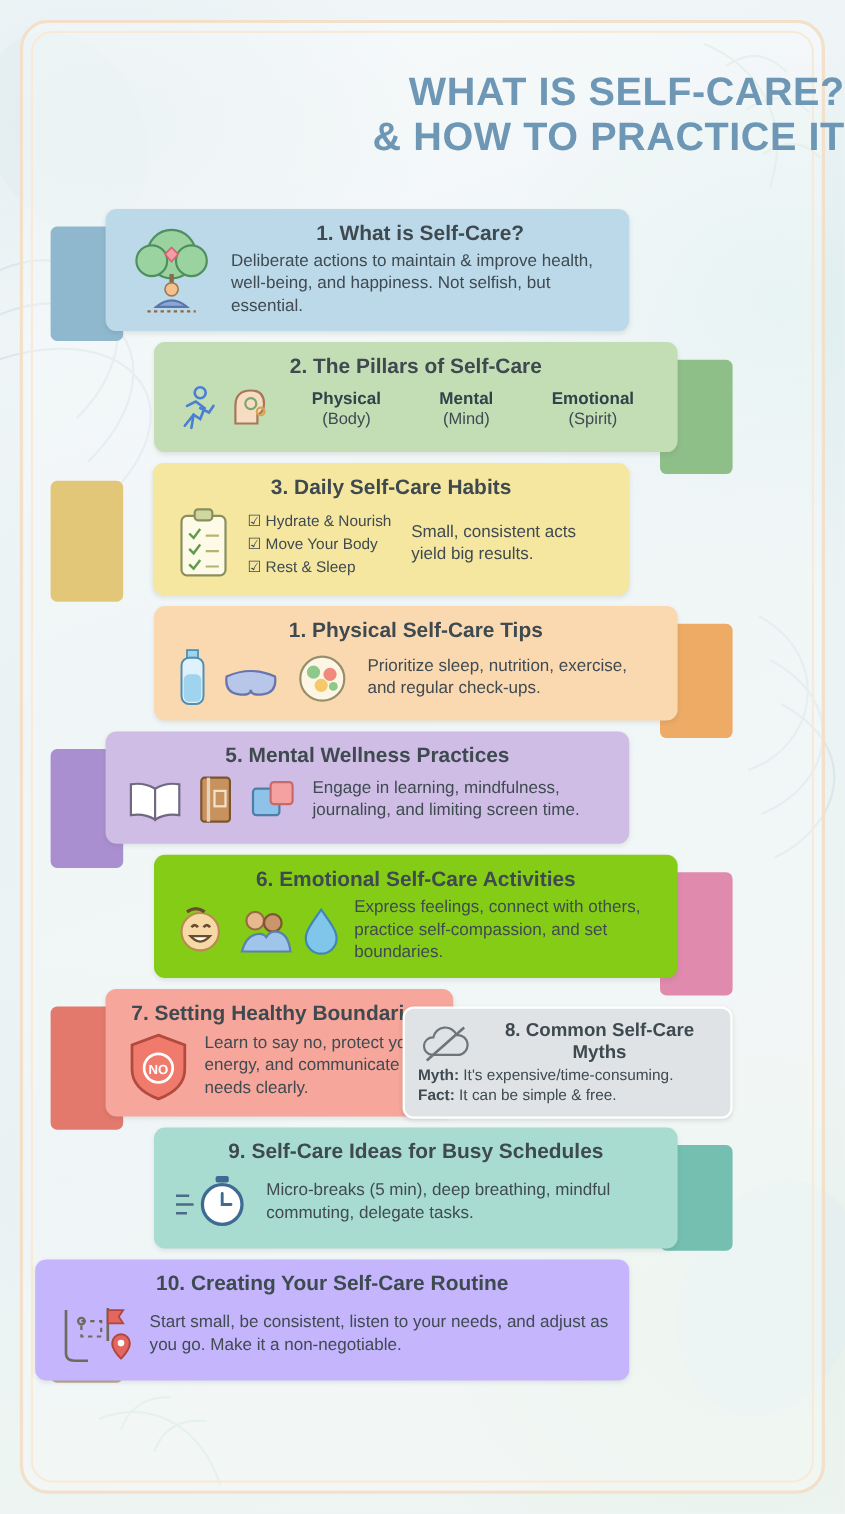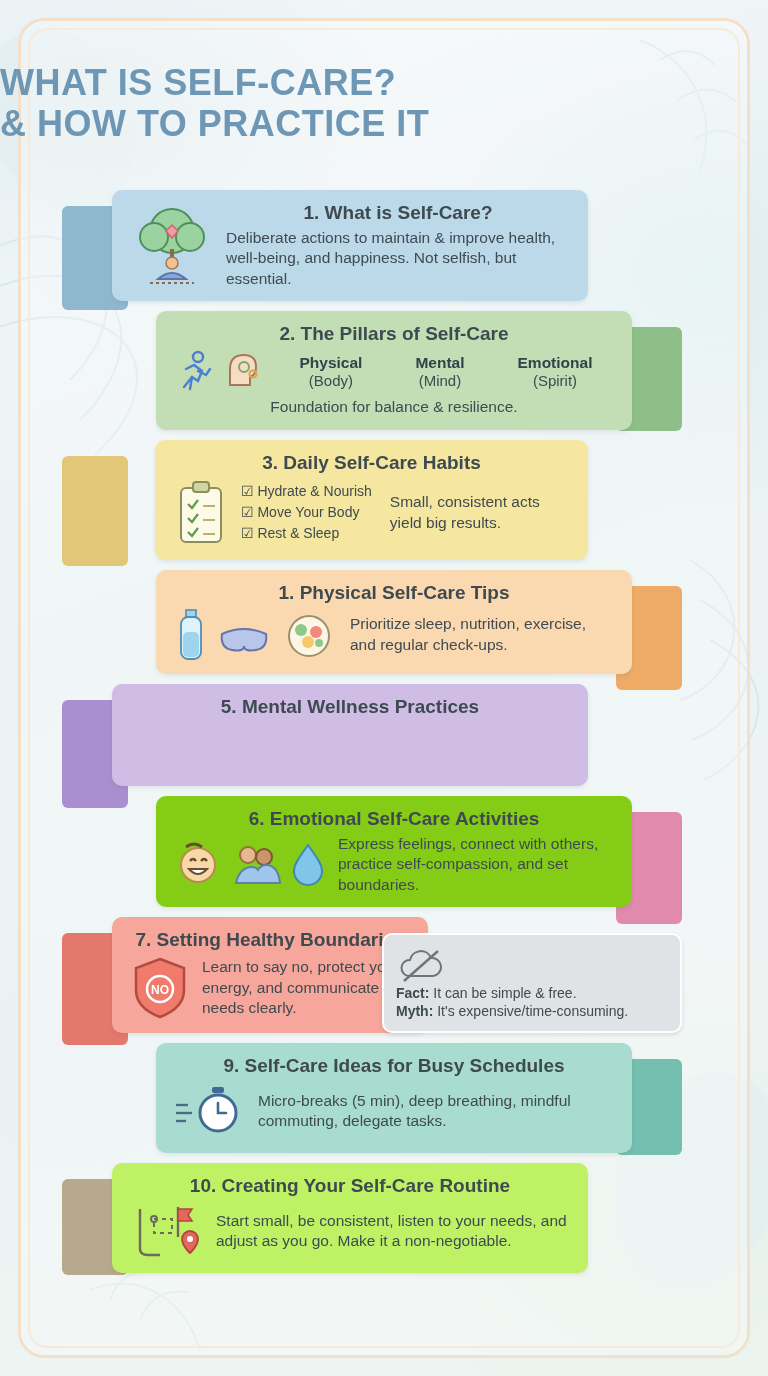--- a/index.html
+++ b/index.html
@@ -22,26 +22,26 @@
   .frame-outer{
     position:absolute;left:18px;top:18px;right:18px;bottom:18px;
     border:3px solid #f3e0cb;border-radius:26px;
     background:rgba(255,255,255,0.30);
   }
   .frame-inner{
     position:absolute;left:28px;top:28px;right:28px;bottom:28px;
     border:2px solid #f8ead9;border-radius:20px;
   }
   .title{
-    position:absolute;left:0;right:0;top:62px;text-align:left;
+    position:absolute;left:0;right:0;top:62px;text-align:right;
     color:#6d97b5;font-weight:bold;font-size:36px;line-height:1.14;
     letter-spacing:0.5px;
   }
   .title .l2{display:block;}
-  .ribbons{position:absolute;left:16px;top:190px;width:712px;}
+  .ribbons{position:absolute;left:0;top:190px;width:712px;}
   .ribbon{position:relative;}
   .tail{
     position:absolute;top:16px;width:66px;height:100%;
     border-radius:6px;
     z-index:0;
   }
   .tail.left{left:46px;}
   .tail.right{right:46px;}
   .panel{
     position:relative;z-index:2;
@@ -166,21 +166,20 @@
               <b>Mental</b>
               <span>(Mind)</span>
             </div>
             <div>
               <b>Emotional</b>
               <span>(Spirit)</span>
             </div>
           </div>
         </div>
       </div>
-      <div class="body tc" style="margin-top:4px;">Foundation for balance &amp; resilience.</div>
     </div>
   </div>
 
   <div class="ribbon" style="margin-bottom:10px;padding-left:43px;">
     <div class="tail left" style="background:#e3c778;height:110px;"></div>
     <div class="panel p-left" style="background:#f6e7a0;min-height:106px;">
       <div class="h">3. Daily Self-Care Habits</div>
       <div class="row">
         <div class="icons">
           <svg class="ic" width="56" height="70" viewBox="0 0 56 70">
@@ -236,20 +235,38 @@
         </div>
         <div class="body">Prioritize sleep, nutrition, exercise, and regular check-ups.</div>
       </div>
     </div>
   </div>
 
   <div class="ribbon" style="margin-bottom:10px;">
     <div class="tail left" style="background:#a98fd0;height:108px;"></div>
     <div class="panel p-left" style="background:#cfbde6;min-height:102px;">
       <div class="h">5. Mental Wellness Practices</div>
+      <div class="row">
+        <div class="icons">
+          <svg class="ic" width="54" height="44" viewBox="0 0 54 44">
+            <path d="M27 10 q-10 -6 -22 -4 v28 q12 -2 22 4z" fill="#fff" stroke="#6f6a82" stroke-width="2"></path>
+            <path d="M27 10 q10 -6 22 -4 v28 q-12 -2 -22 4z" fill="#fff" stroke="#6f6a82" stroke-width="2"></path>
+          </svg>
+          <svg class="ic" width="40" height="48" viewBox="0 0 40 48">
+            <rect x="7" y="4" width="26" height="40" rx="3" fill="#c8925f" stroke="#7b5531" stroke-width="2"></rect>
+            <rect x="12" y="4" width="3" height="40" fill="#e7d2b8"></rect>
+            <rect x="19" y="16" width="10" height="14" fill="none" stroke="#f2e3cf" stroke-width="2"></rect>
+          </svg>
+          <svg class="ic" width="48" height="48" viewBox="0 0 48 48">
+            <rect x="6" y="14" width="24" height="24" rx="3" fill="#8fc2e8" stroke="#4b7fa8" stroke-width="2"></rect>
+            <rect x="22" y="8" width="20" height="20" rx="3" fill="#f6a1a1" stroke="#c96a6a" stroke-width="2"></rect>
+          </svg>
+        </div>
+        <div class="body">Engage in learning, mindfulness, journaling, and limiting screen time.</div>
+      </div>
     </div>
   </div>
 
   <div class="ribbon" style="margin-bottom:10px;">
     <div class="tail right" style="background:#e08aae;height:112px;"></div>
     <div class="panel p-right" style="background:#84cc16;min-height:106px;">
       <div class="h">6. Emotional Self-Care Activities</div>
       <div class="row">
         <div class="icons">
           <svg class="ic" width="48" height="50" viewBox="0 0 48 50">
@@ -289,26 +306,29 @@
       </div>
     </div>
     <div class="myth">
       <div class="row" style="gap:8px;">
         <div class="icons">
           <svg class="ic" width="50" height="40" viewBox="0 0 50 40">
             <path d="M13 31 a8 8 0 0 1 1 -16 a11 11 0 0 1 21 -2 a8 8 0 0 1 2 18z" fill="none" stroke="#6d747a" stroke-width="2"></path>
             <path d="M8 36 L42 6" stroke="#6d747a" stroke-width="2.4"></path>
           </svg>
         </div>
+        <div style="flex:1;">
+          <div class="h" style="text-align:center;margin-bottom:2px;">8. Common Self-Care Myths</div>
+        </div>
+      </div>
+      <div class="body">
+        <b>Myth:</b><span> It's expensive/time-consuming.</span>
       </div>
       <div class="body">
         <b>Fact:</b><span> It can be simple &amp; free.</span>
-      </div>
-      <div class="body">
-        <b>Myth:</b><span> It's expensive/time-consuming.</span>
       </div>
     </div>
   </div>
 
   <div class="ribbon" style="margin-bottom:10px;">
     <div class="tail right" style="background:#74bfb0;height:96px;"></div>
     <div class="panel p-right" style="background:#a9dcd0;min-height:90px;">
       <div class="h">9. Self-Care Ideas for Busy Schedules</div>
       <div class="row">
         <div class="icons">
@@ -323,21 +343,21 @@
             <path d="M44 22 v10 h8" stroke="#3f6a93" stroke-width="2.6" fill="none" stroke-linecap="round"></path>
           </svg>
         </div>
         <div class="body">Micro-breaks (5 min), deep breathing, mindful commuting, delegate tasks.</div>
       </div>
     </div>
   </div>
 
   <div class="ribbon">
     <div class="tail left" style="background:#b8a98e;height:96px;"></div>
-    <div class="panel p-left" style="background:#bef264;min-height:90px;">
+    <div class="panel p-left" style="background:#c4b5fd;min-height:90px;margin-left:32px;">
       <div class="h">10. Creating Your Self-Care Routine</div>
       <div class="row">
         <div class="icons">
           <svg class="ic" width="74" height="60" viewBox="0 0 74 60">
             <path d="M10 8 v40 q0 6 8 6 h12" fill="none" stroke="#6d6a5c" stroke-width="2.4"></path>
             <path d="M24 18 h18 v14 h-18z" fill="none" stroke="#6d6a5c" stroke-width="2" stroke-dasharray="4 4"></path>
             <circle cx="24" cy="18" r="3" fill="none" stroke="#6d6a5c" stroke-width="2"></circle>
             <path d="M48 6 v30" stroke="#6d6a5c" stroke-width="2.4"></path>
             <path d="M48 8 h14 l-4 6 4 6 h-14z" fill="#e2675f" stroke="#b2463f" stroke-width="1.6"></path>
             <path d="M52 38 a8 8 0 1 1 16 0 c0 7 -8 14 -8 14 s-8 -7 -8 -14z" fill="#e2675f" stroke="#b2463f" stroke-width="1.8"></path>

